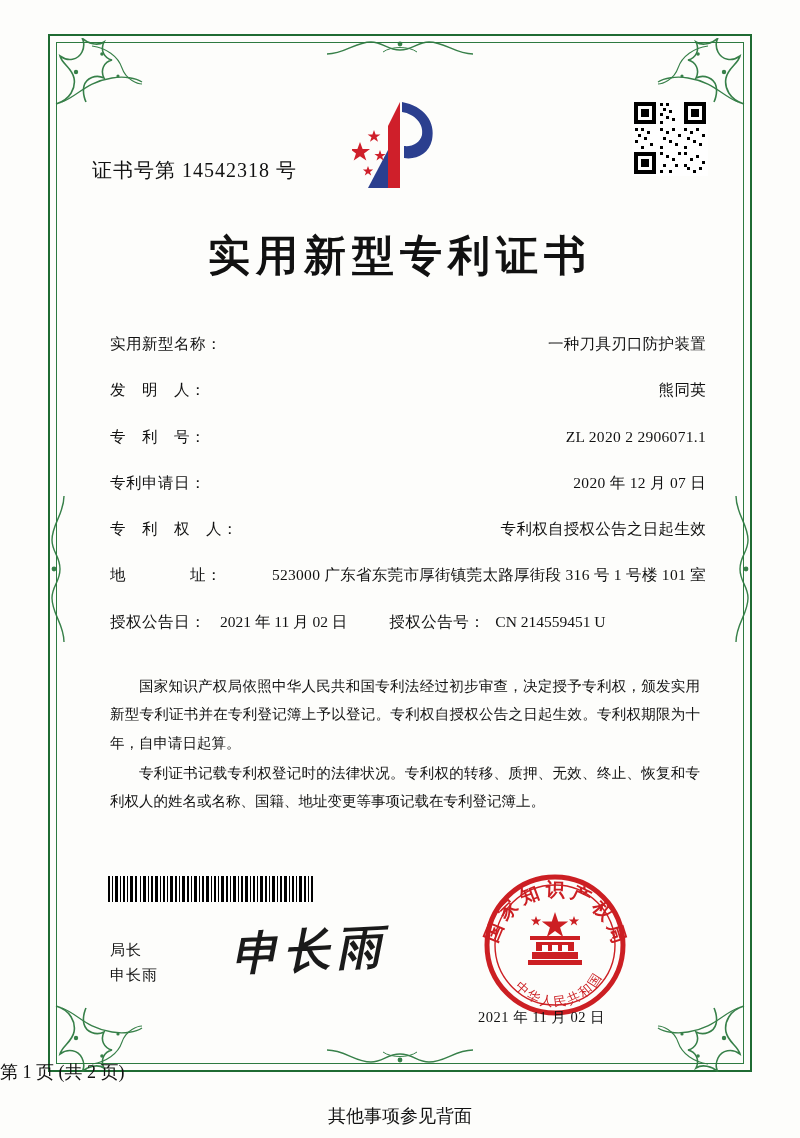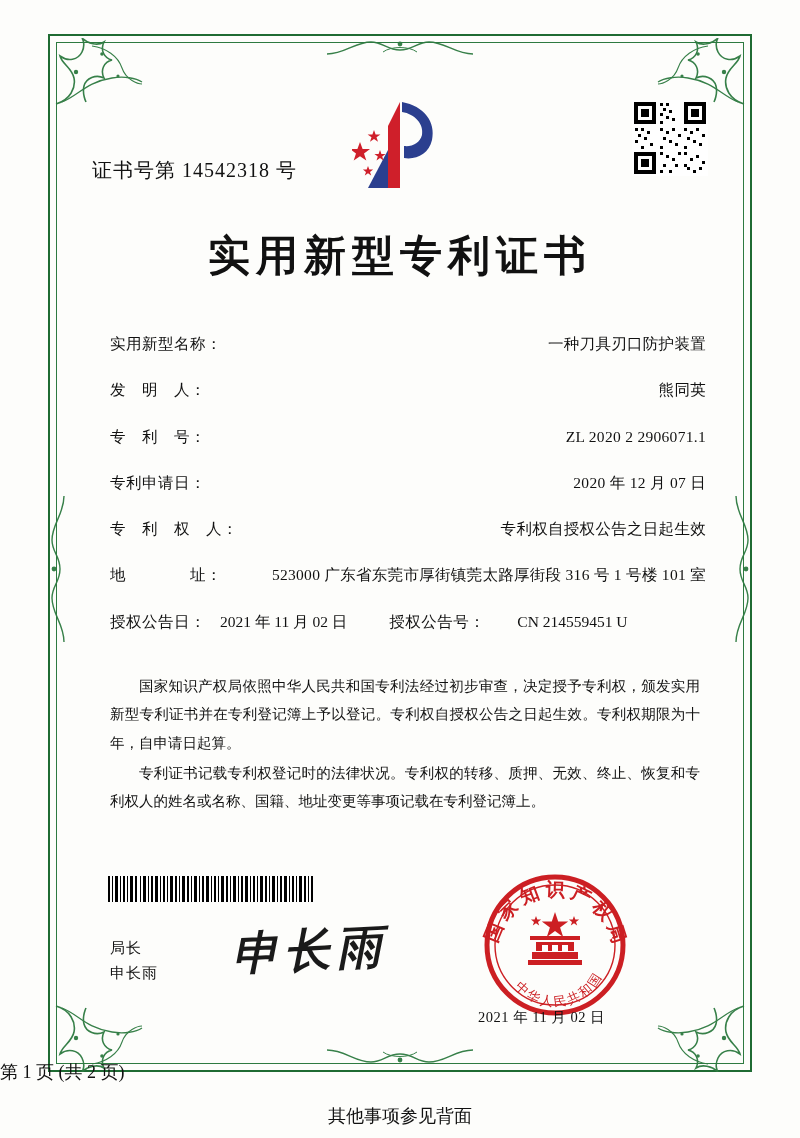--- a/index.html
+++ b/index.html
@@ -119,21 +119,20 @@
     letter-spacing: 0.5px;
   }
   .fvalue {
     flex: 1;
     letter-spacing: 0.3px;
     text-align: right;
   }
   .frow.two-col .col2 {
     margin-left: 42px;
     display: flex;
-    gap: 22px;
   }
   .frow.two-col .col2 .l2 { white-space: nowrap; letter-spacing: .5px; }
   .frow.two-col .col2 .v2 { margin-left: 10px; }
 
   
   .paras {
     position: absolute;
     left: 110px;
     top: 672px;
     width: 590px;
@@ -158,21 +157,20 @@
   .barcode svg { width: 100%; height: 100%; display: block; }
 
   
   .sig-label {
     position: absolute;
     left: 110px;
     top: 938px;
     font-size: 15px;
     line-height: 1.65;
     letter-spacing: 1px;
-    font-family: Liberation Mono, monospace;
   }
   .sig-script {
     position: absolute;
     left: 232px;
     top: 920px;
     font-size: 46px;
     font-family: "DejaVu Serif", serif;
     font-style: italic;
     font-weight: bold;
     letter-spacing: 6px;

